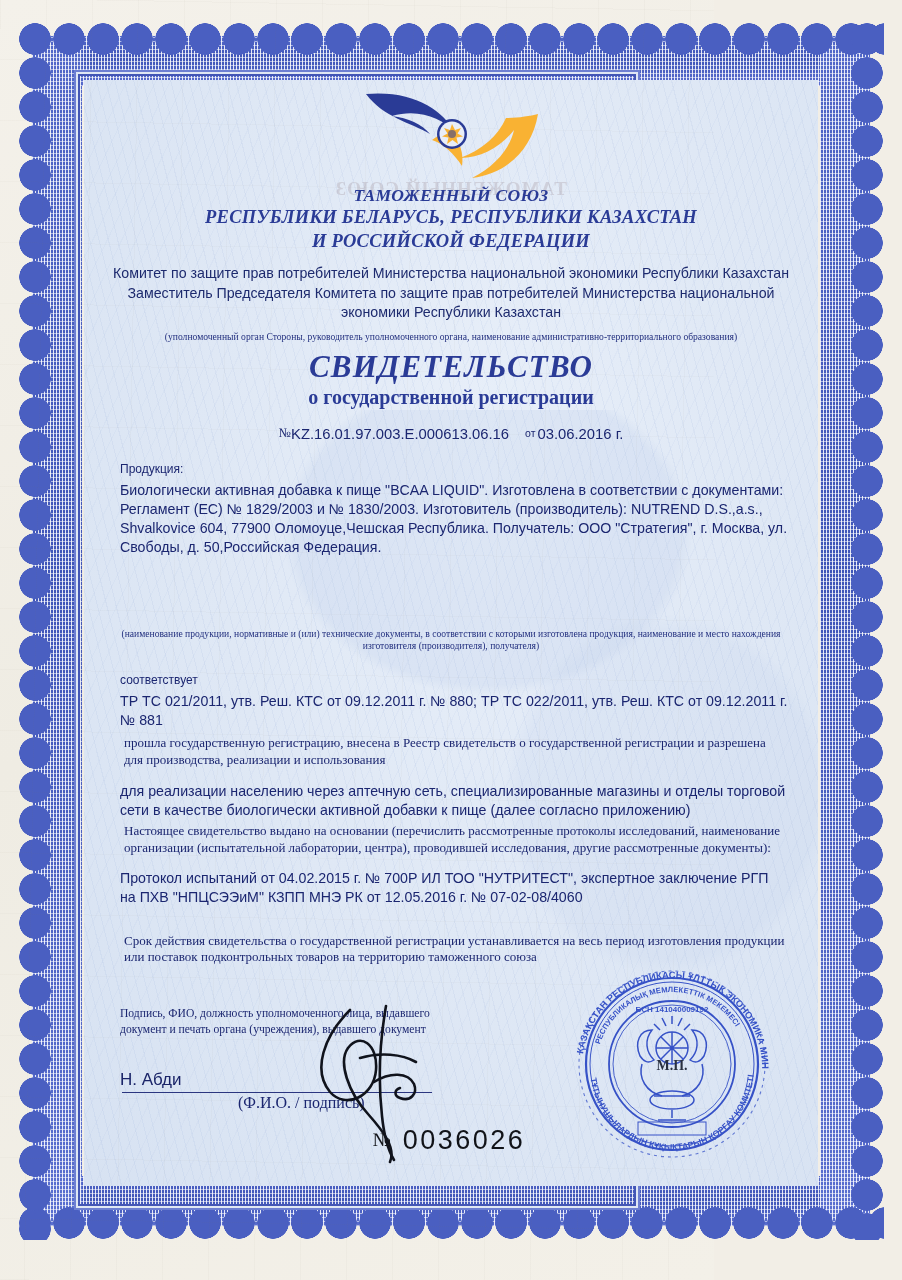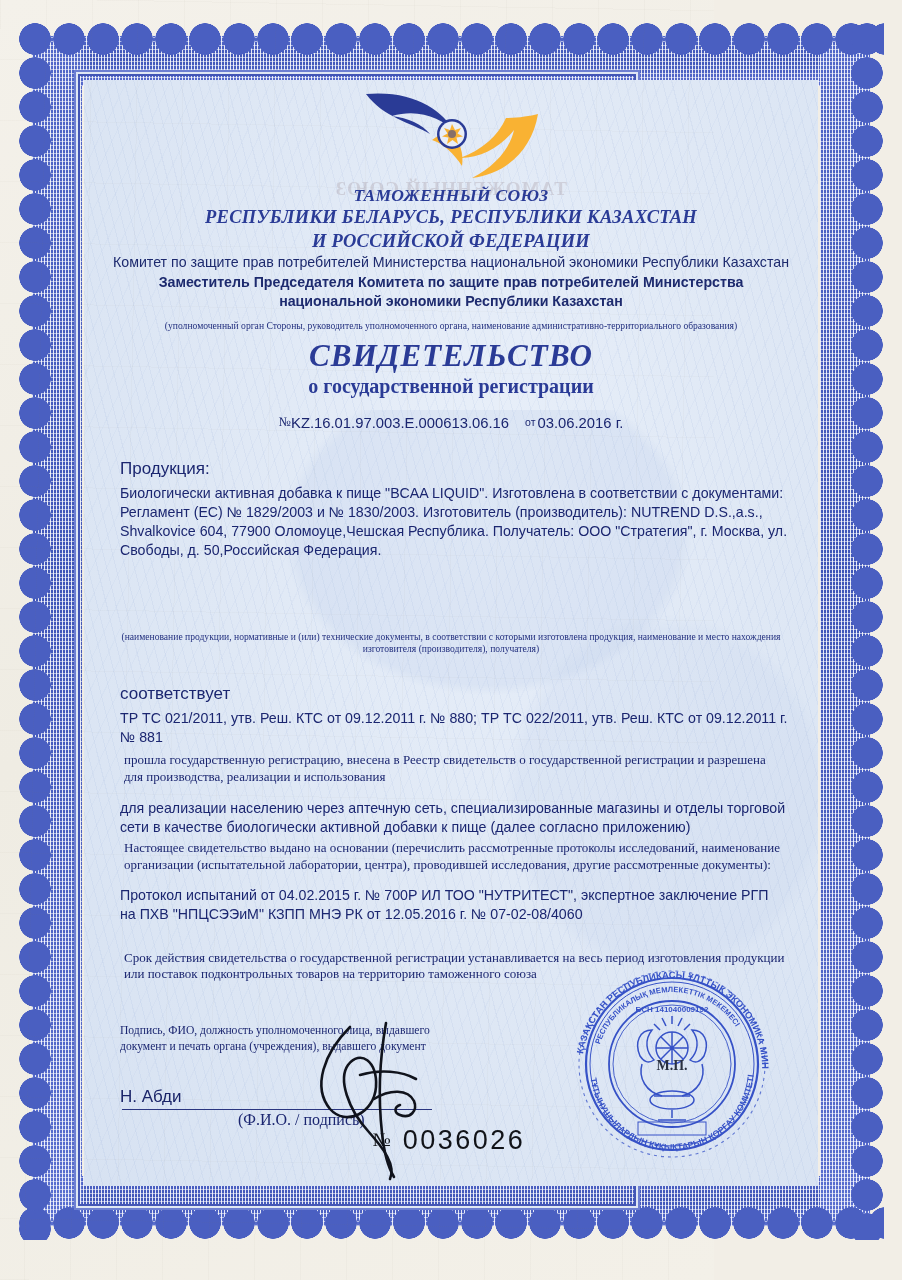--- a/index.html
+++ b/index.html
@@ -102,24 +102,24 @@
   #logo{ position:absolute; left:50%; top:0; width:190px; height:94px; transform:translateX(-50%); }
 
   
   .org-title{
     text-align:center; font-family:"Liberation Serif", serif;
     font-weight:bold; font-style:italic; color:#2a3b96;
     font-size:18.5px; line-height:1.27; letter-spacing:.3px;
   }
   .org-title .l1{ font-size:17.5px; }
   .authority{
-    text-align:center; color:#1d2a6e;
+    margin-top:11px; text-align:center; color:#1d2a6e;
     font-size:14.2px; line-height:1.33;
   }
-  .authority .a2{ display:block; margin-top:1px;font-weight:bold; }
+  .authority .a2{ display:block; margin-top:1px; }
   .caption{
     margin-top:9px; text-align:center; color:#23307f;
     font-family:"Liberation Serif", serif; font-size:9.6px; line-height:1.3;
   }
 
   #doc-title{
     margin-top:6px; text-align:center; font-family:"Liberation Serif", serif;
     font-weight:bold; font-style:italic; color:#2a3b96;
     font-size:31px; letter-spacing:1.2px;
   }
@@ -131,21 +131,21 @@
 
   
   #number-line{
     margin-top:16px; text-align:center; color:#1b2670; font-size:14.8px;
     white-space:nowrap;
   }
   .numsym{ font-family:"Liberation Serif", serif; font-size:13px; vertical-align:2px; }
   .small-ot{ font-size:10.5px; vertical-align:2px; margin-left:16px; margin-right:2px; }
 
   
-  .label-line{ margin-top:28px; color:#1b2670; font-size:17px; padding-left:10px; }
+  .label-line{ margin-top:20px; color:#1b2670; font-size:12px; padding-left:10px; }
   .body-text{
     margin-top:5px; color:#1b2670; font-size:14.2px; line-height:1.33;
     padding-left:10px; padding-right:4px;
   }
   .serif-text{
     font-family:"Liberation Serif", serif; font-size:13px; line-height:1.3;
     color:#1b2670; padding-left:14px; padding-right:6px;
   }
   .spacer-lg{ height:62px; }
 

